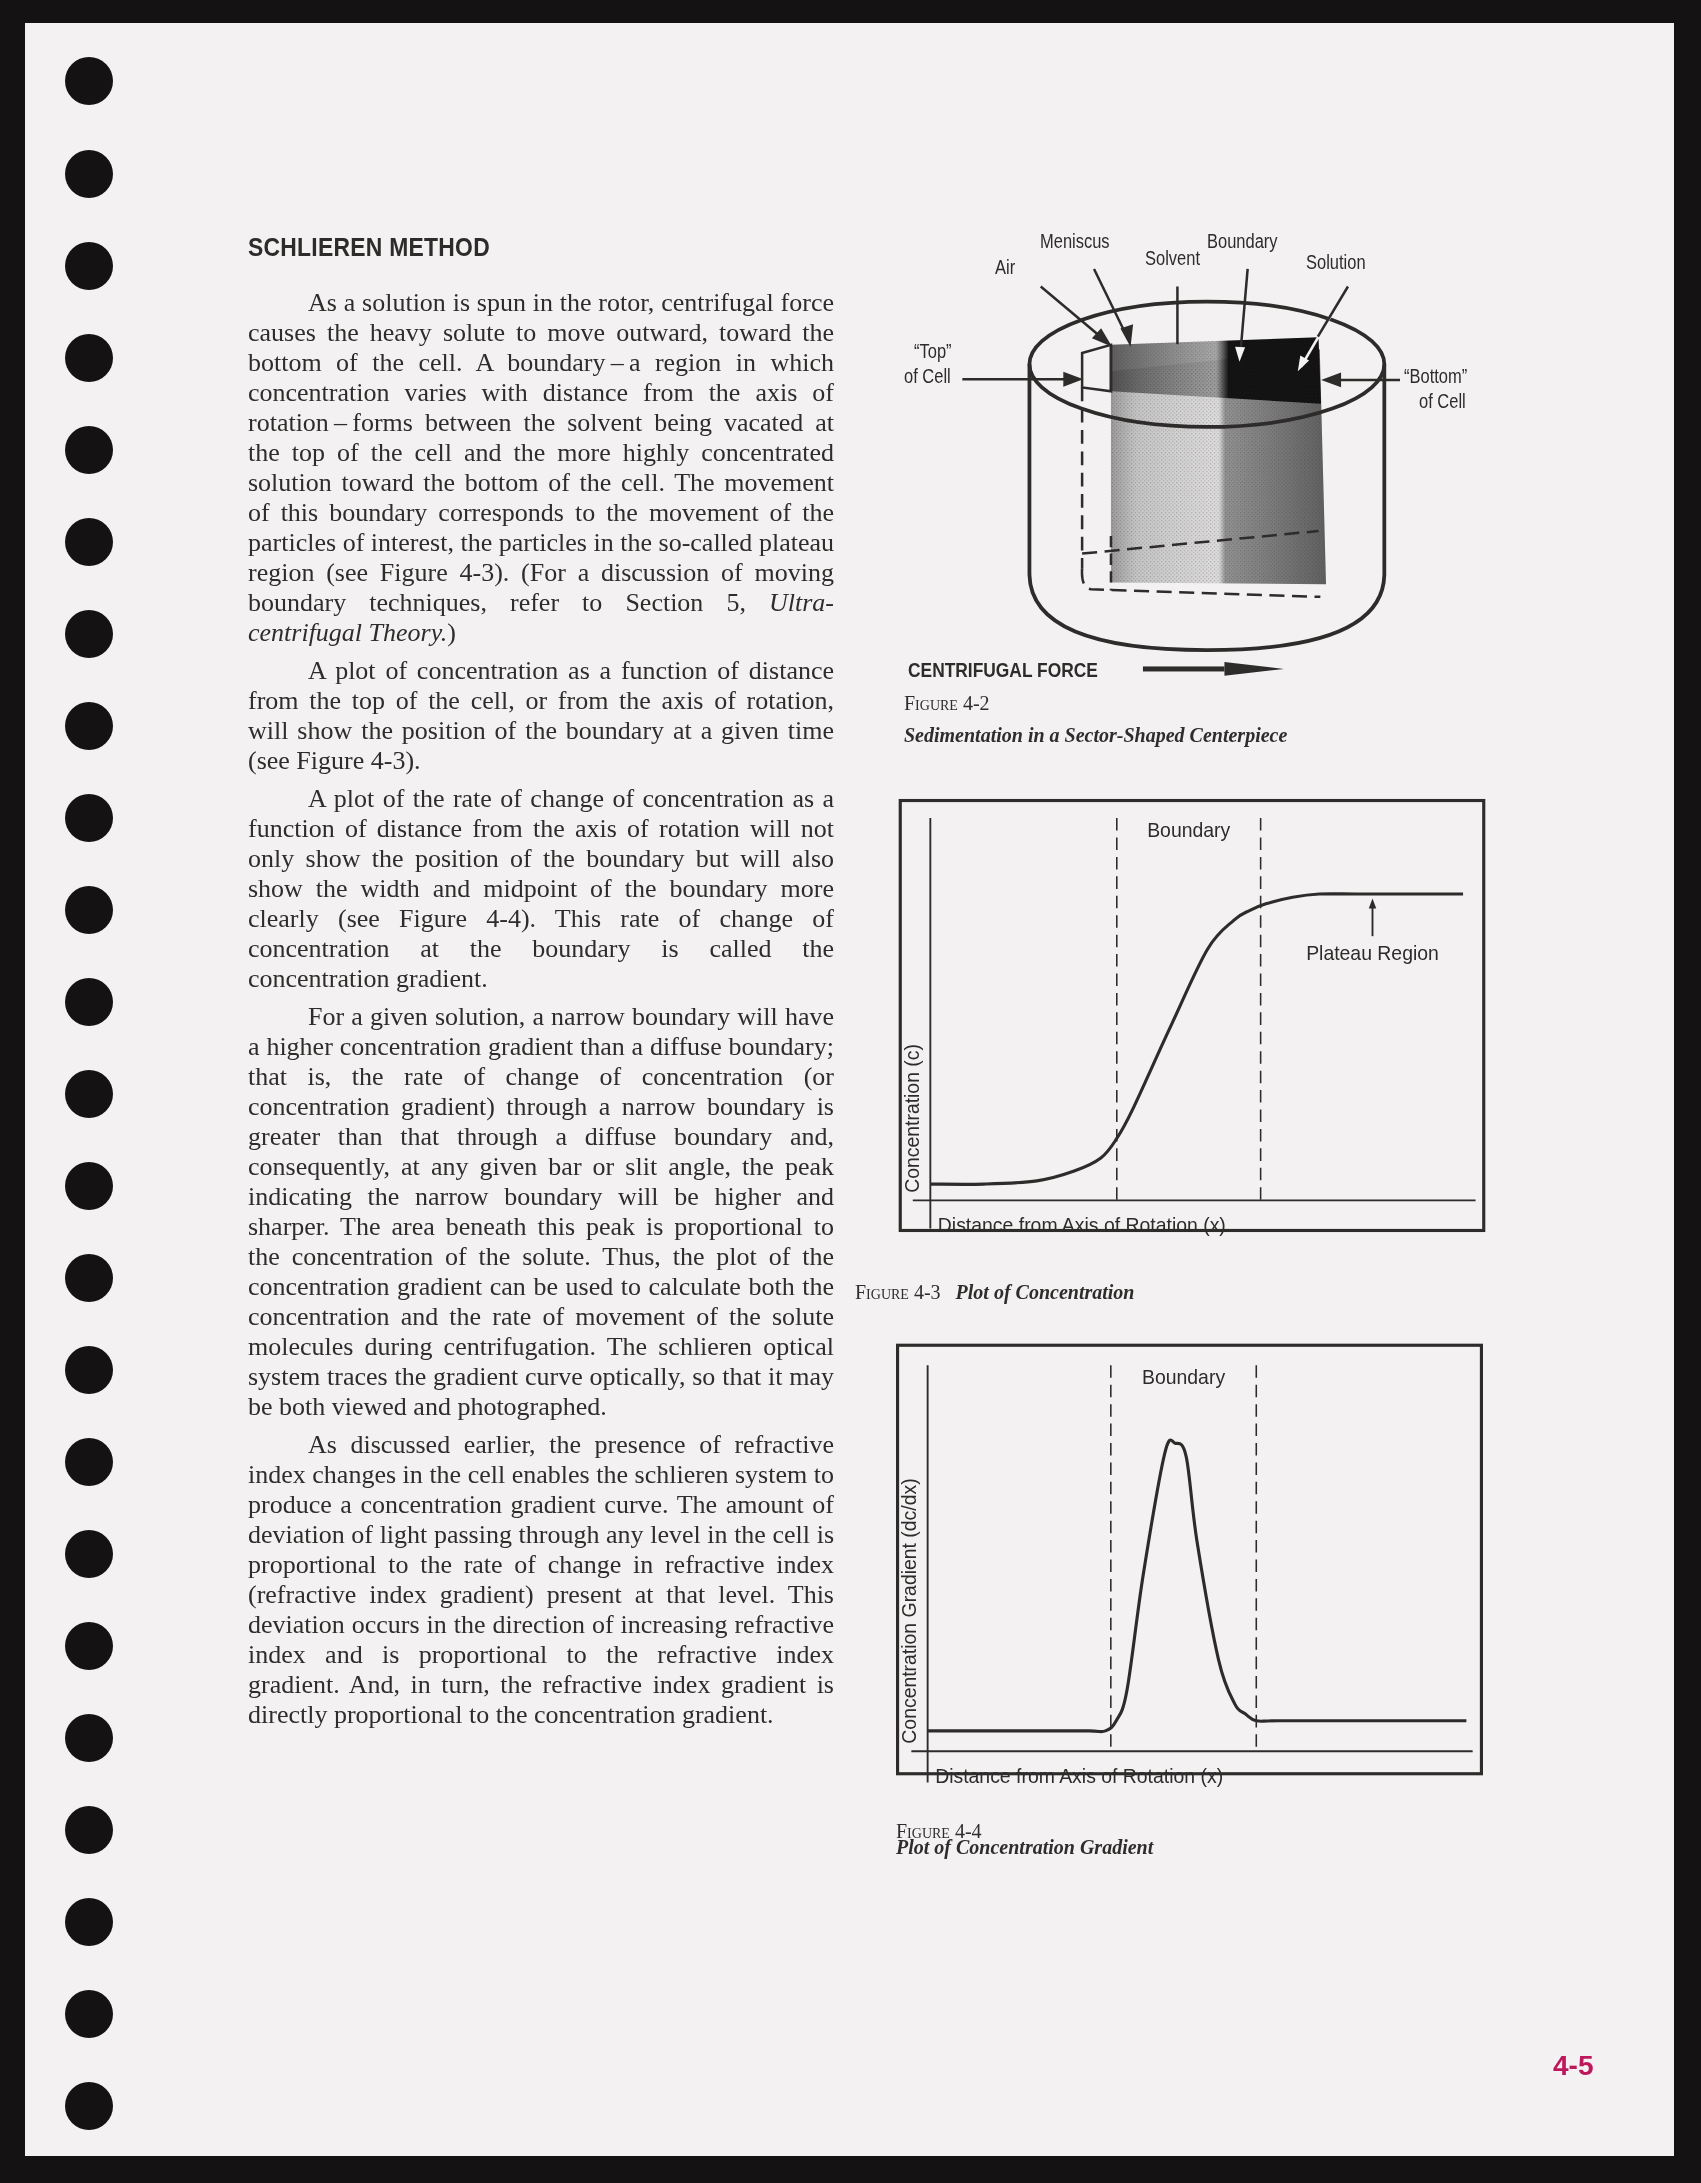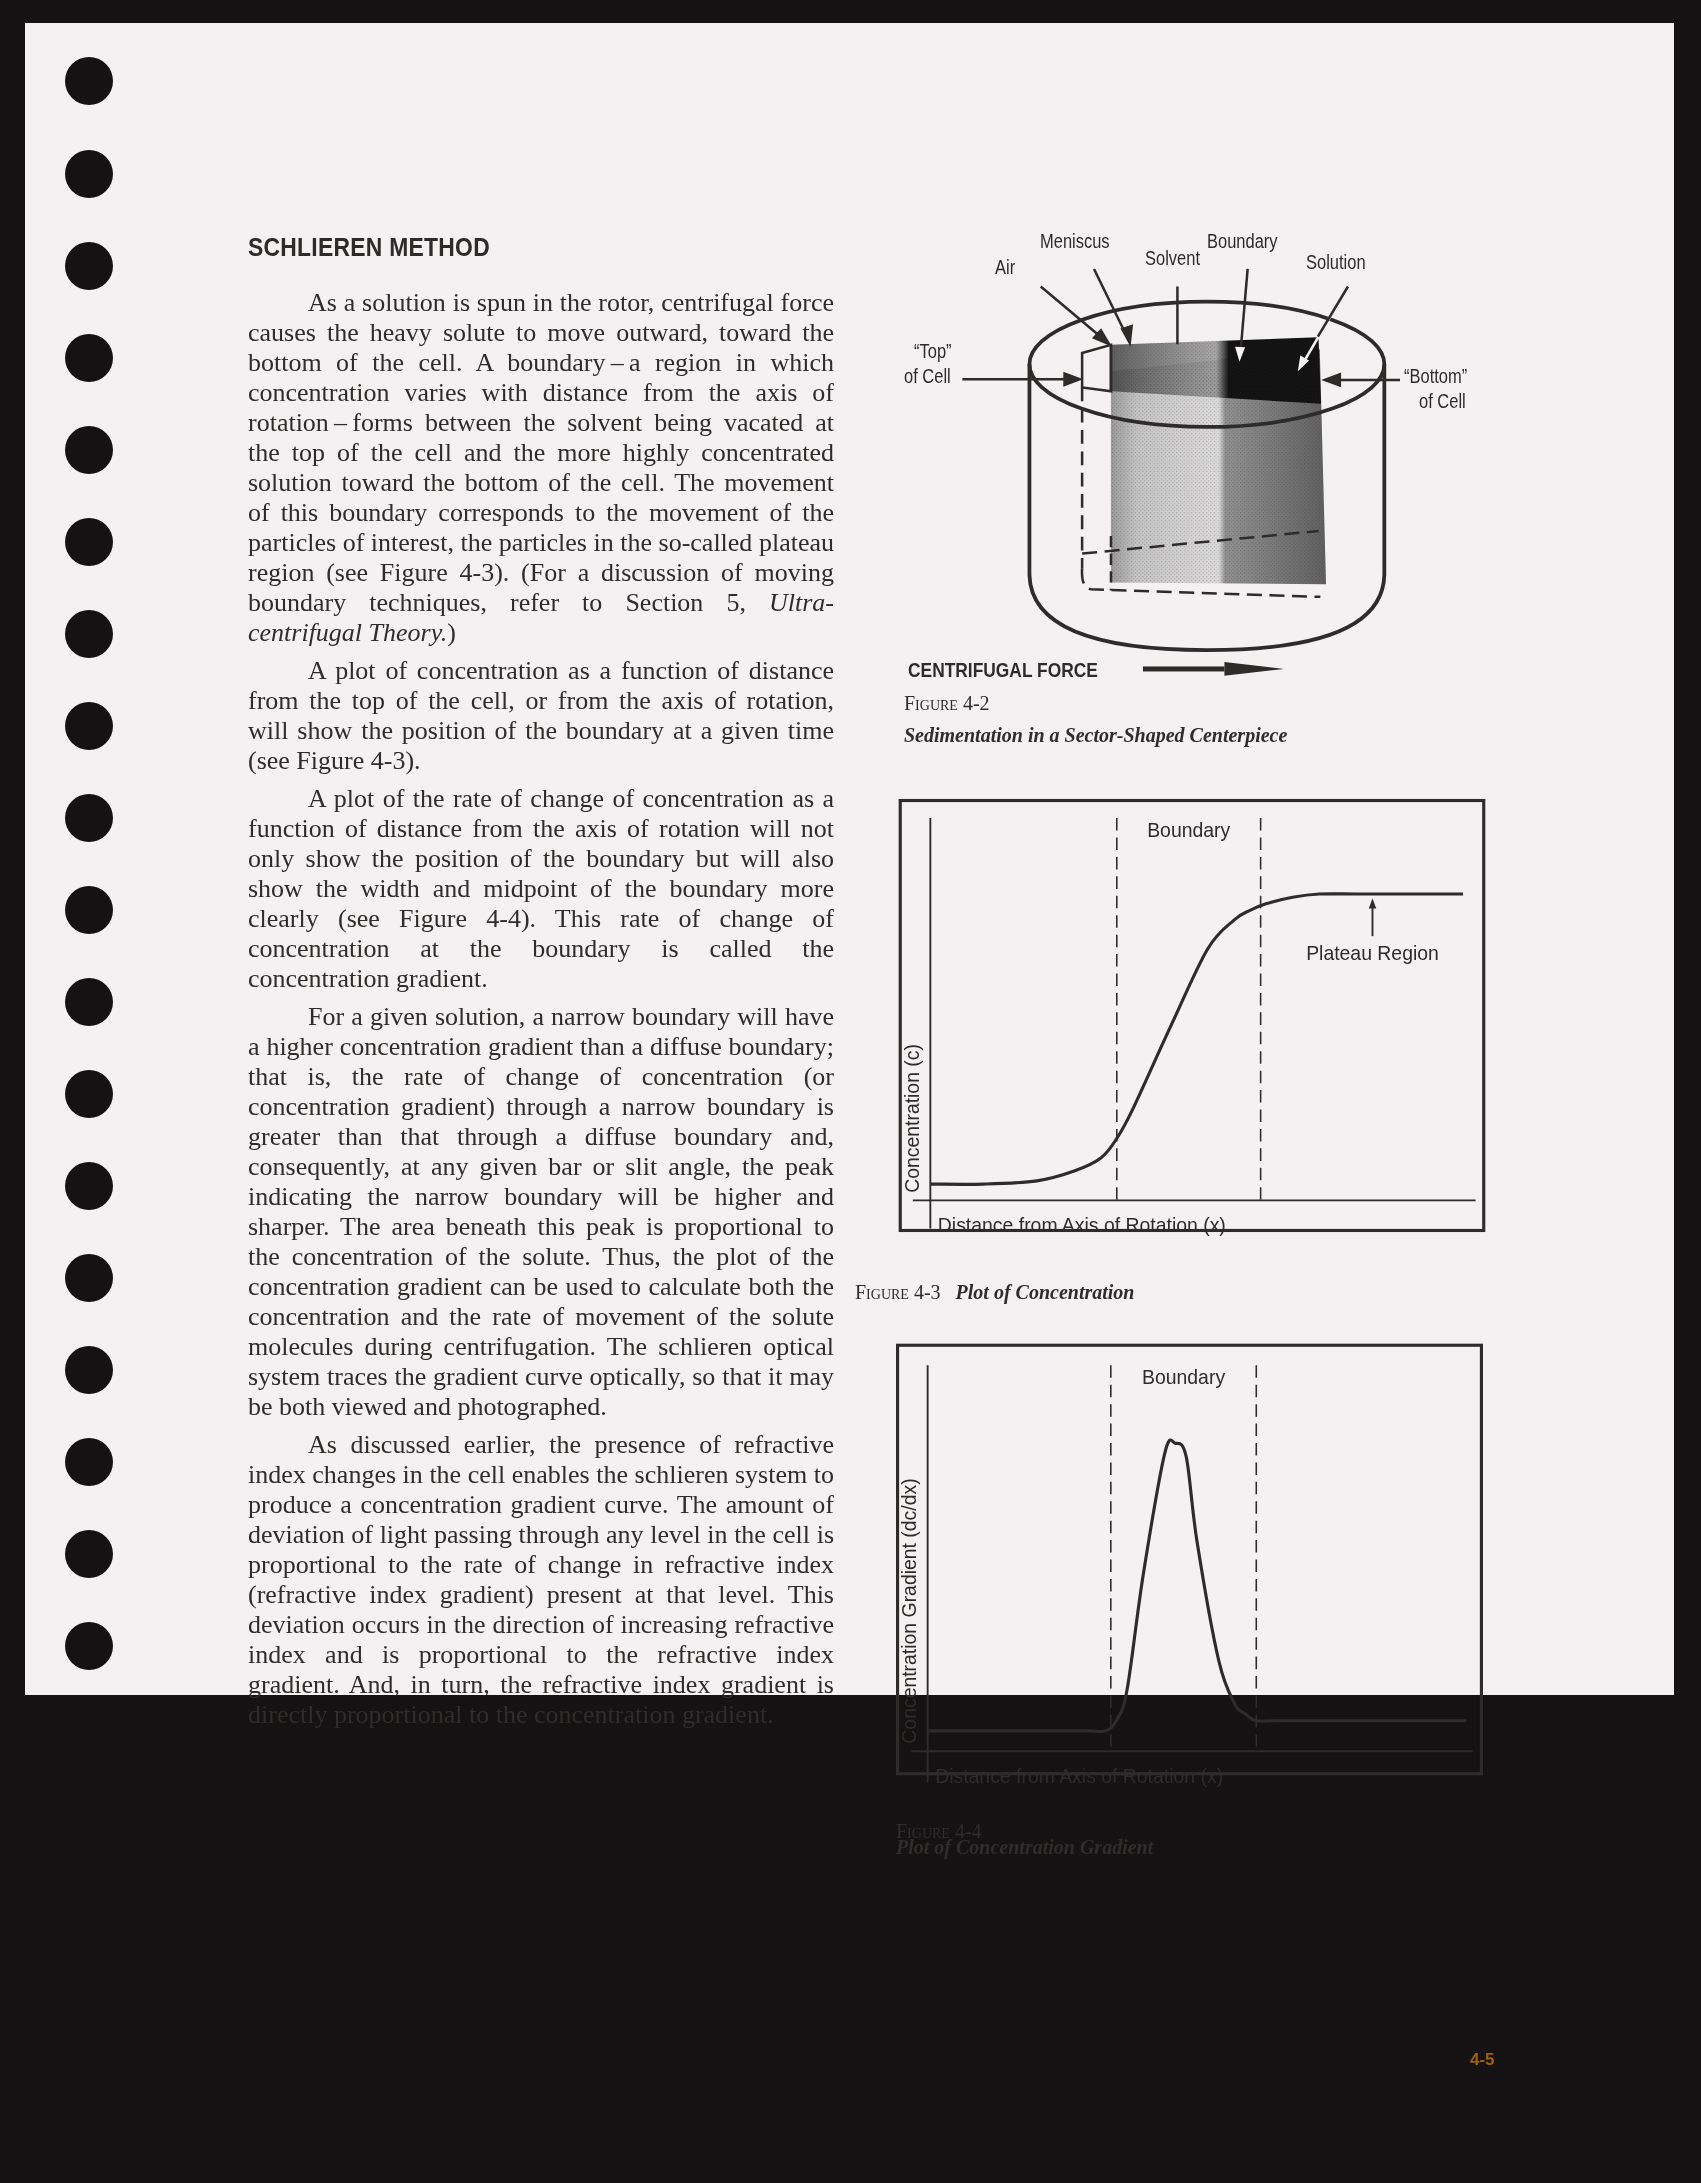--- a/index.html
+++ b/index.html
@@ -1,20 +1,20 @@
 <!DOCTYPE html>
 <html style="font-size:10px"><head>
 <meta charset="utf-8">
 <style>
   html, body { margin: 0; padding: 0; }
   body {
     width: 1702px; height: 2183px; background: #141212; position: relative; overflow: hidden;
   }
   .page {
-    position: absolute; left: 25px; top: 23px; width: 1649px; height: 1672px;
+    position: absolute; left: 25px; top: 23px; width: 1649px; height: 2133px;
     background: #f3f1f1; color: #333030;
   }
   .hole {
     position: absolute; width: 48px; height: 48px; border-radius: 50%; background: #141212;
   }
   .heading {
     position: absolute; left: 223px; top: 209px;
     font-family: "Liberation Sans", sans-serif; font-weight: bold; font-size: 26px;
     letter-spacing: 0.3px; color: #2e2b2b; transform: scaleX(0.88); transform-origin: left top;
   }
@@ -33,22 +33,22 @@
     position: absolute; left: 883px; top: 635px; font-family: "Liberation Sans", sans-serif;
     font-weight: bold; font-size: 20.7px; color: #2e2b2b; transform: scaleX(0.84); transform-origin: left top;
   }
   .caption {
     position: absolute; font-family: "Liberation Serif", serif; font-size: 20px; color: #2f2c2c;
     white-space: nowrap;
   }
   .caption .fignum { font-variant: small-caps; }
   .caption em { font-style: italic; font-weight: bold; }
   .page-number {
-    position: absolute; left: 1445px; top: 2027px; font-family: "Liberation Sans", sans-serif;
-    font-weight: bold; font-size: 17px; color: #a16207;
+    position: absolute; left: 1528px; top: 2027px; font-family: "Liberation Sans", sans-serif;
+    font-weight: bold; font-size: 28px; color: #be185d;
   }
   svg { position: absolute; overflow: visible; }
   .chart-text { font-family: "Liberation Sans", sans-serif; fill: #2e2b2b; }
 </style>
 </head>
 <body>
 
 <div class="page">
   <div id="holes">
       <div class="hole" style="left: 40px; top: 34px;"></div>

